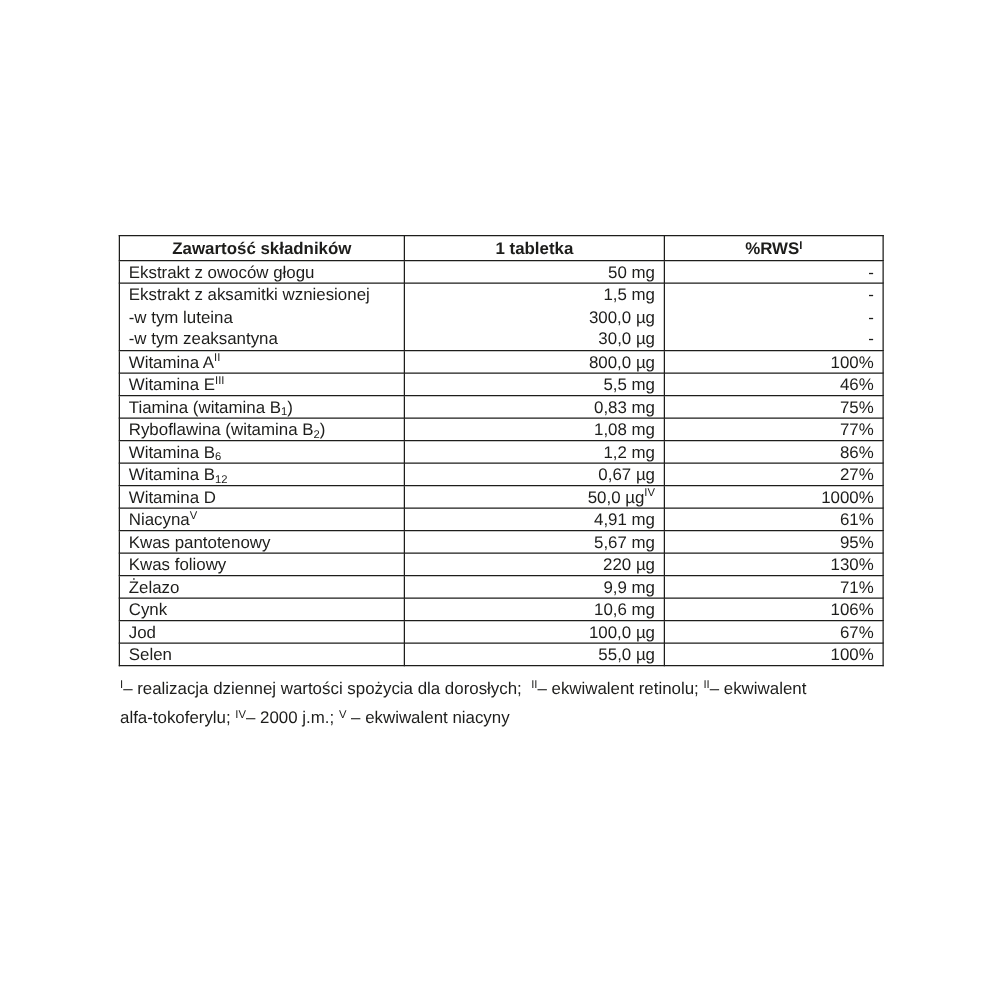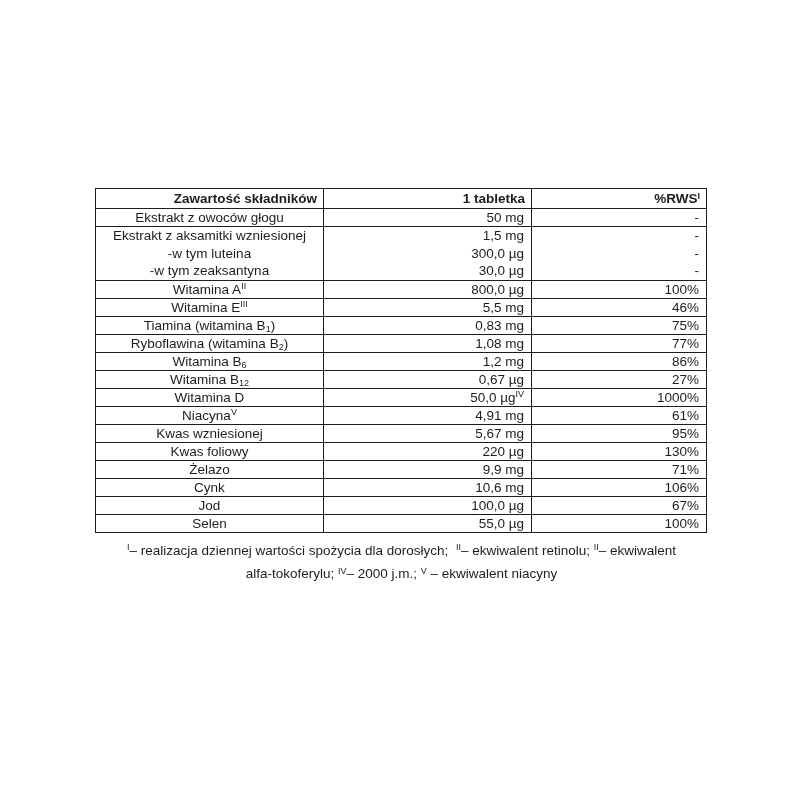--- a/index.html
+++ b/index.html
@@ -25,31 +25,31 @@
   table.ing col.c3 { width:175px; }
   table.ing th, table.ing td {
     border:1.3px solid var(--ink,#1d1d1b);
     font-size:13.5px;
     vertical-align:middle;
     overflow:hidden;
     white-space:nowrap;
   }
   table.ing th {
     font-weight:700;
-    text-align:right;
+    text-align:center;
     height:20px;
     padding:0 6px;
     margin-top:39px;
   }
   table.ing td {
     height:18px;
     padding:0 7px;
     text-align:right;
   }
-  table.ing td.name { text-align:center; }
+  table.ing td.name { text-align:left; }
   td .line {
     height:17.6px;
     line-height:17.6px;
   }
   sup, sub {
     font-size:9px;
     line-height:0;
     position:relative;
     vertical-align:baseline;
   }
@@ -57,21 +57,20 @@
   sub { top:2.5px; }
   .footnote {
     margin-top:6px;
     font-size:13.5px;
     padding-left:1px;
   }
   .fn-line {
     height:23.5px;
     line-height:23.5px;
     white-space:pre;
-    text-align:center;
   }
 </style>
 </head>
 <body style="background: rgb(255, 255, 255);">
 
 <div class="panel">
   <table class="ing">
     <colgroup>
       <col class="c1">
         <col class="c2">
@@ -141,21 +140,21 @@
           <td class="name">Witamina D</td>
           <td>50,0 µg<sup>IV</sup></td>
           <td>1000%</td>
         </tr>
         <tr>
           <td class="name">Niacyna<sup>V</sup></td>
           <td>4,91 mg</td>
           <td>61%</td>
         </tr>
         <tr>
-          <td class="name">Kwas wzniesionej</td>
+          <td class="name">Kwas pantotenowy</td>
           <td>5,67 mg</td>
           <td>95%</td>
         </tr>
         <tr>
           <td class="name">Kwas foliowy</td>
           <td>220 µg</td>
           <td>130%</td>
         </tr>
         <tr>
           <td class="name">Żelazo</td>

